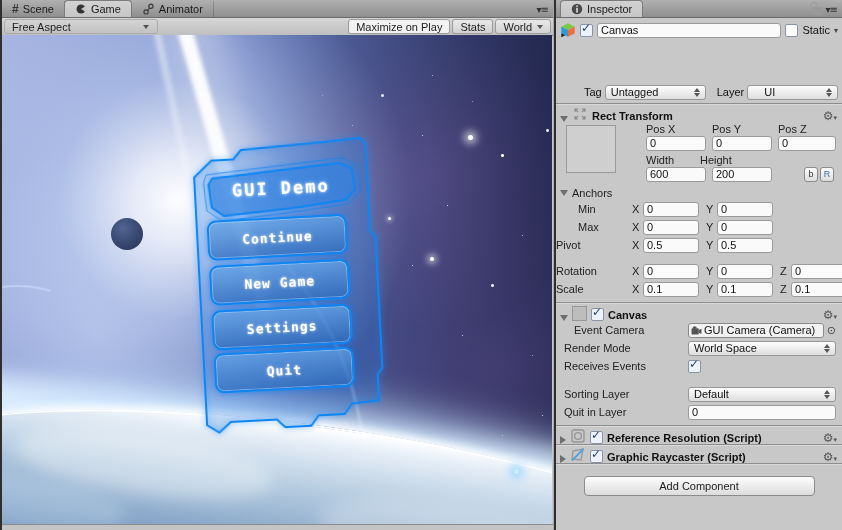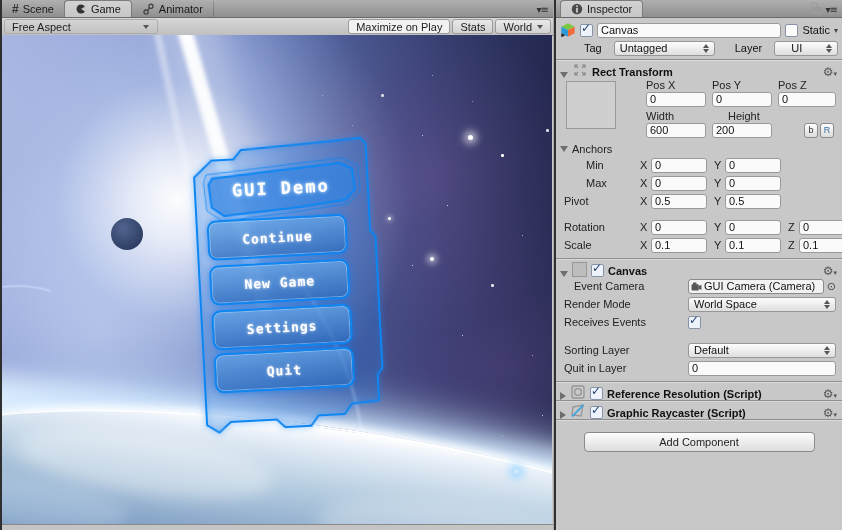--- a/index.html
+++ b/index.html
@@ -103,32 +103,32 @@
     display:flex;align-items:center;justify-content:center;color:#fff;
     font-family:"DejaVu Sans Mono",monospace;font-weight:bold;font-size:13px;letter-spacing:1px;
     text-shadow:0 0 3px rgba(255,255,255,.85);}
   .mb1{top:78px;}.mb2{top:123px;}.mb3{top:168px;}.mb4{top:211px;}
   .bottom-strip{position:absolute;left:0;top:524px;width:551px;height:6px;background:#c4c4c4;border-top:1px solid #8b8b8b;}
   
   .inspector{position:absolute;left:556px;top:0;width:286px;height:530px;background:#c8c8c8;}
   .go-header{padding:3px 4px 2px 4px;}
   .go-row{display:flex;align-items:center;height:18px;gap:4px;}
   .go-name{flex:1;height:13px;}
-  .go-row2{display:flex;align-items:center;height:18px;gap:12px;padding-left:24px;}
+  .go-row2{display:flex;align-items:center;height:18px;gap:3px;padding-left:24px;margin-top:44px;}
   .lock{width:10px;height:8px;position:relative;background:#9a9a9a;border-radius:1px;margin-top:4px;}
   .lock::before{content:"";position:absolute;left:-2px;top:-5px;width:6px;height:6px;border:1.5px solid #9a9a9a;
     border-bottom:none;border-radius:4px 4px 0 0;transform:rotate(-14deg);}
   .comp-head{height:18px;display:flex;align-items:flex-end;gap:4px;padding:0 5px 0 4px;font-weight:bold;color:#111;}
   .rt-body{position:relative;height:64px;}
   .glabel{position:absolute;color:#222;}
   .gfield{position:absolute;}
   .anchor-preview{position:absolute;left:10px;top:3px;width:48px;height:46px;background:#cfcfcf;border:1px solid #9a9a9a;}
   .mini-btn{position:absolute;width:12px;height:13px;border:1px solid #8b8b8b;border-radius:3px;line-height:13px;
     text-align:center;background:linear-gradient(#fdfdfd,#dcdcdc);font-size:9px;color:#333;}
-  .xrow{display:flex;align-items:center;height:18px;margin-left:8px;}
+  .xrow{display:flex;align-items:center;height:18px;}
   .rlbl{flex:0 0 76px;color:#222;}
   .rlbl.pad{padding-left:22px;box-sizing:border-box;}
   .axis{width:9px;margin-right:2px;color:#222;flex:none;}
   .fx{width:48px;flex:none;margin-right:7px;}
   .fz{width:50px;flex:none;}
   .anch-row{display:flex;align-items:center;gap:4px;height:14px;padding-left:4px;color:#222;}
   .crow{display:flex;align-items:center;height:18px;padding:0 6px 0 8px;}
   .clbl{flex:0 0 124px;color:#222;}
   .clbl.ind{padding-left:10px;box-sizing:border-box;}
   .cctl{flex:1;}
@@ -287,21 +287,21 @@
     </div>
     <div class="rt-body">
       <div class="anchor-preview"></div>
       <span class="glabel" style="left:90px;top:1px;">Pos X</span>
       <span class="glabel" style="left:156px;top:1px;">Pos Y</span>
       <span class="glabel" style="left:222px;top:1px;">Pos Z</span>
       <div class="tf gfield" style="left:90px;top:14px;width:52px;">0</div>
       <div class="tf gfield" style="left:156px;top:14px;width:52px;">0</div>
       <div class="tf gfield" style="left:222px;top:14px;width:50px;">0</div>
       <span class="glabel" style="left:90px;top:32px;">Width</span>
-      <span class="glabel" style="left:172px;top:32px;">Height</span>
+      <span class="glabel" style="left:144px;top:32px;">Height</span>
       <div class="tf gfield" style="left:90px;top:45px;width:52px;">600</div>
       <div class="tf gfield" style="left:156px;top:45px;width:52px;">200</div>
       <div class="mini-btn" style="left:248px;top:45px;">b</div>
       <div class="mini-btn" style="left:264px;top:45px;color:#3a6ea5;">R</div>
     </div>
     <div class="anch-row">
       <span class="fold open"></span>
       <span>Anchors</span>
     </div>
     <div class="xrow">

